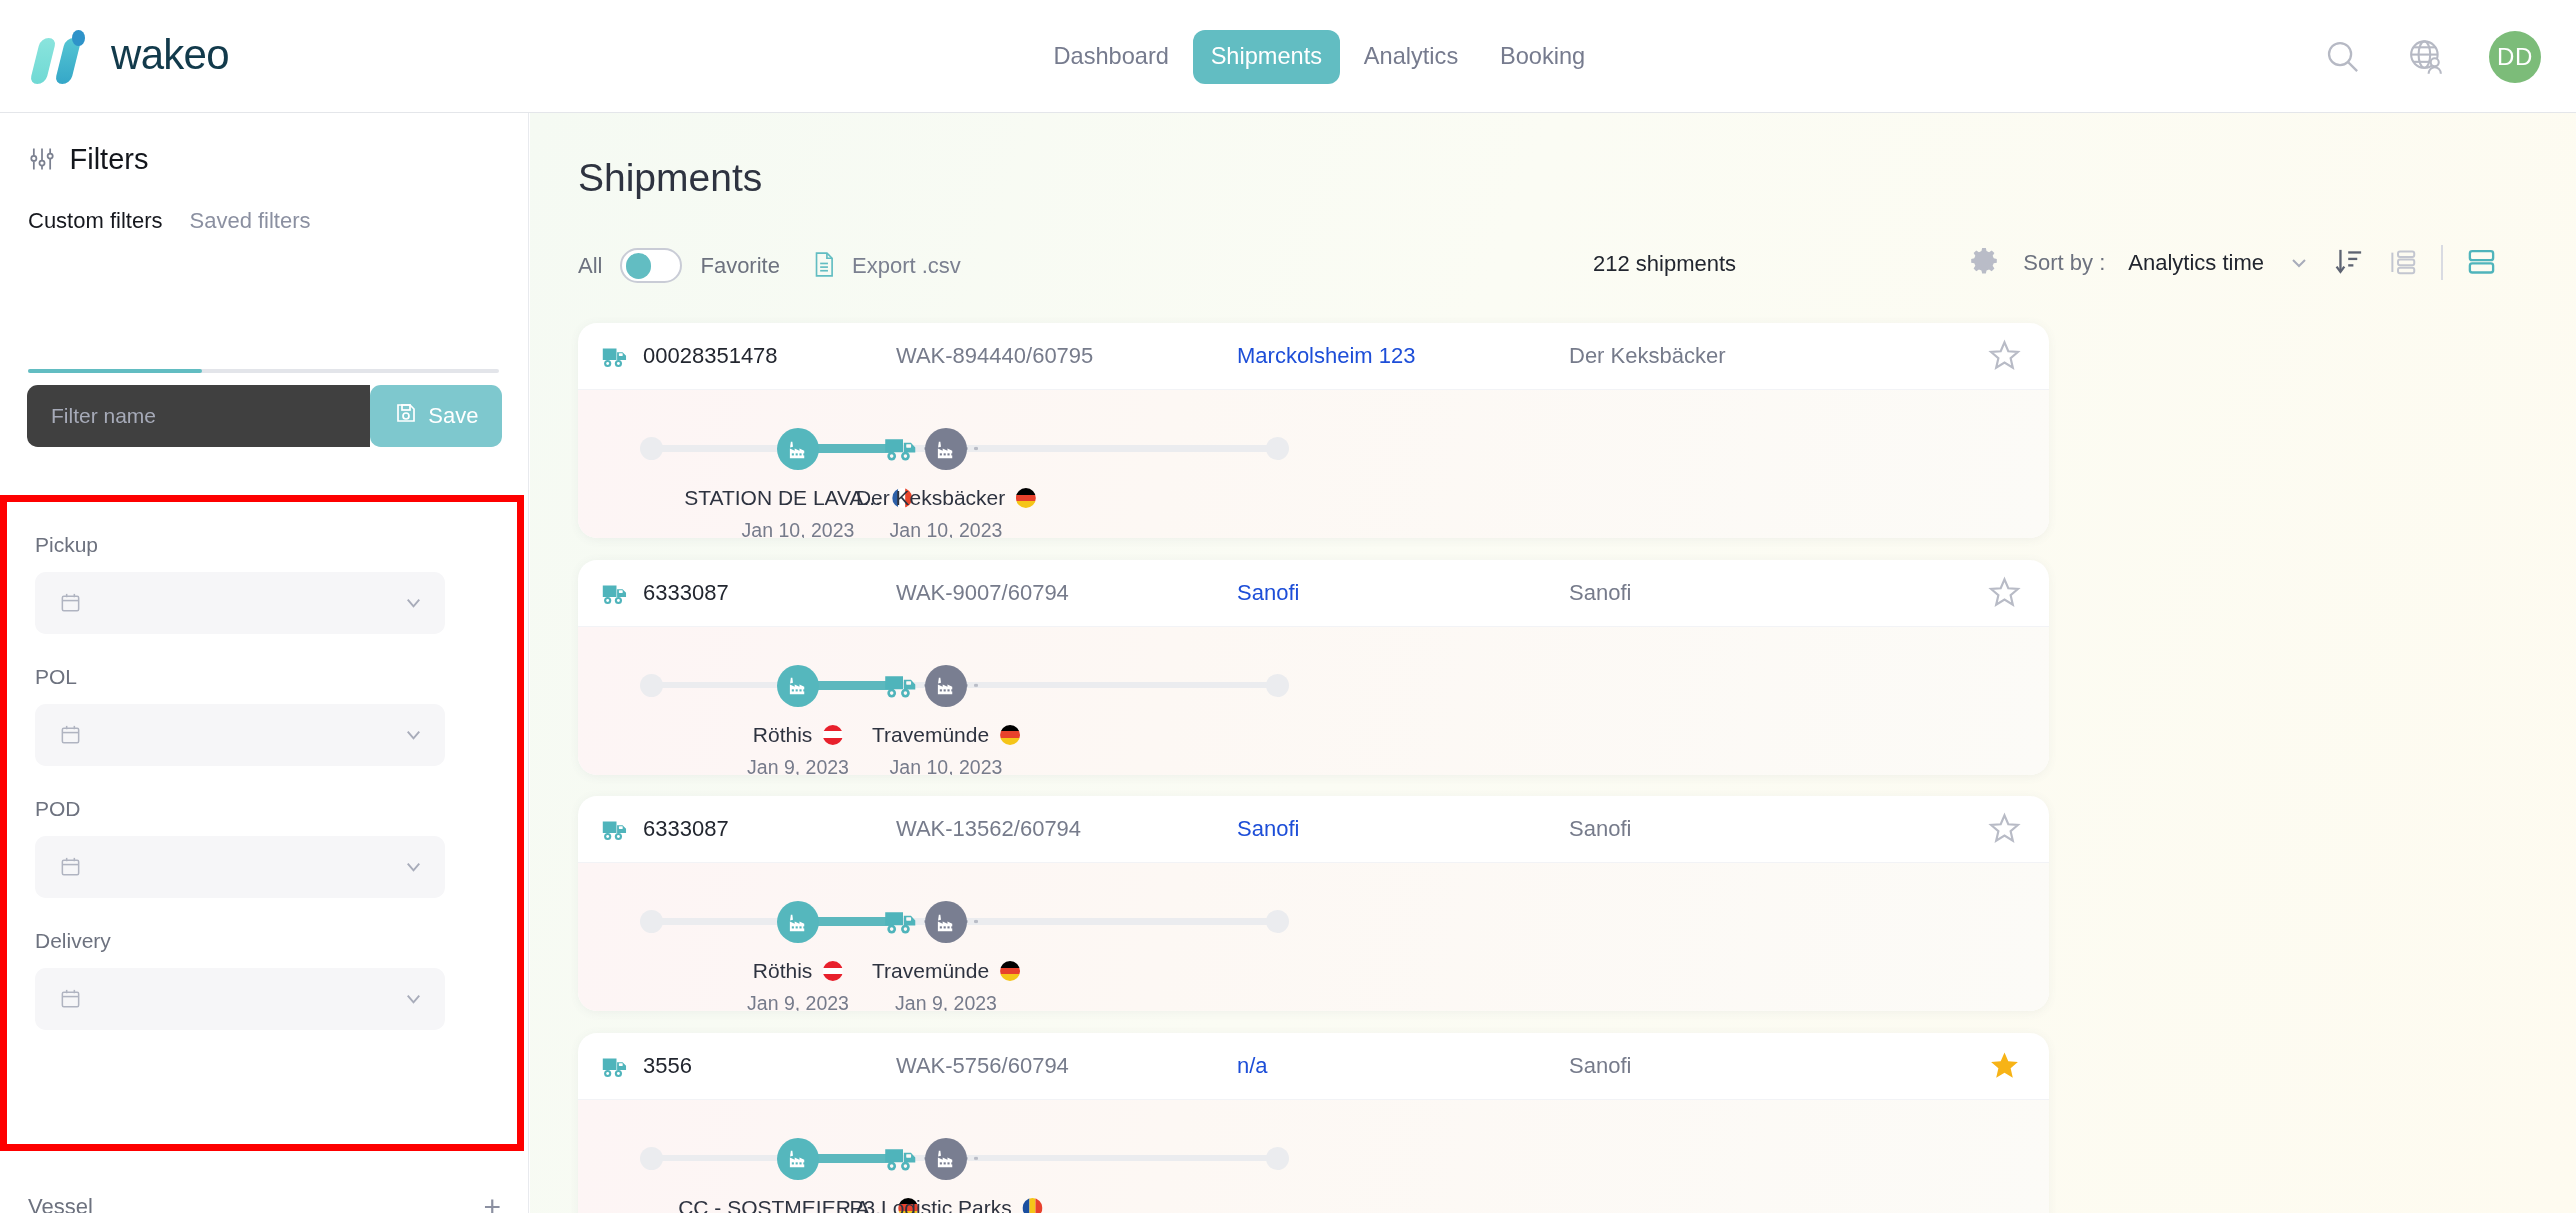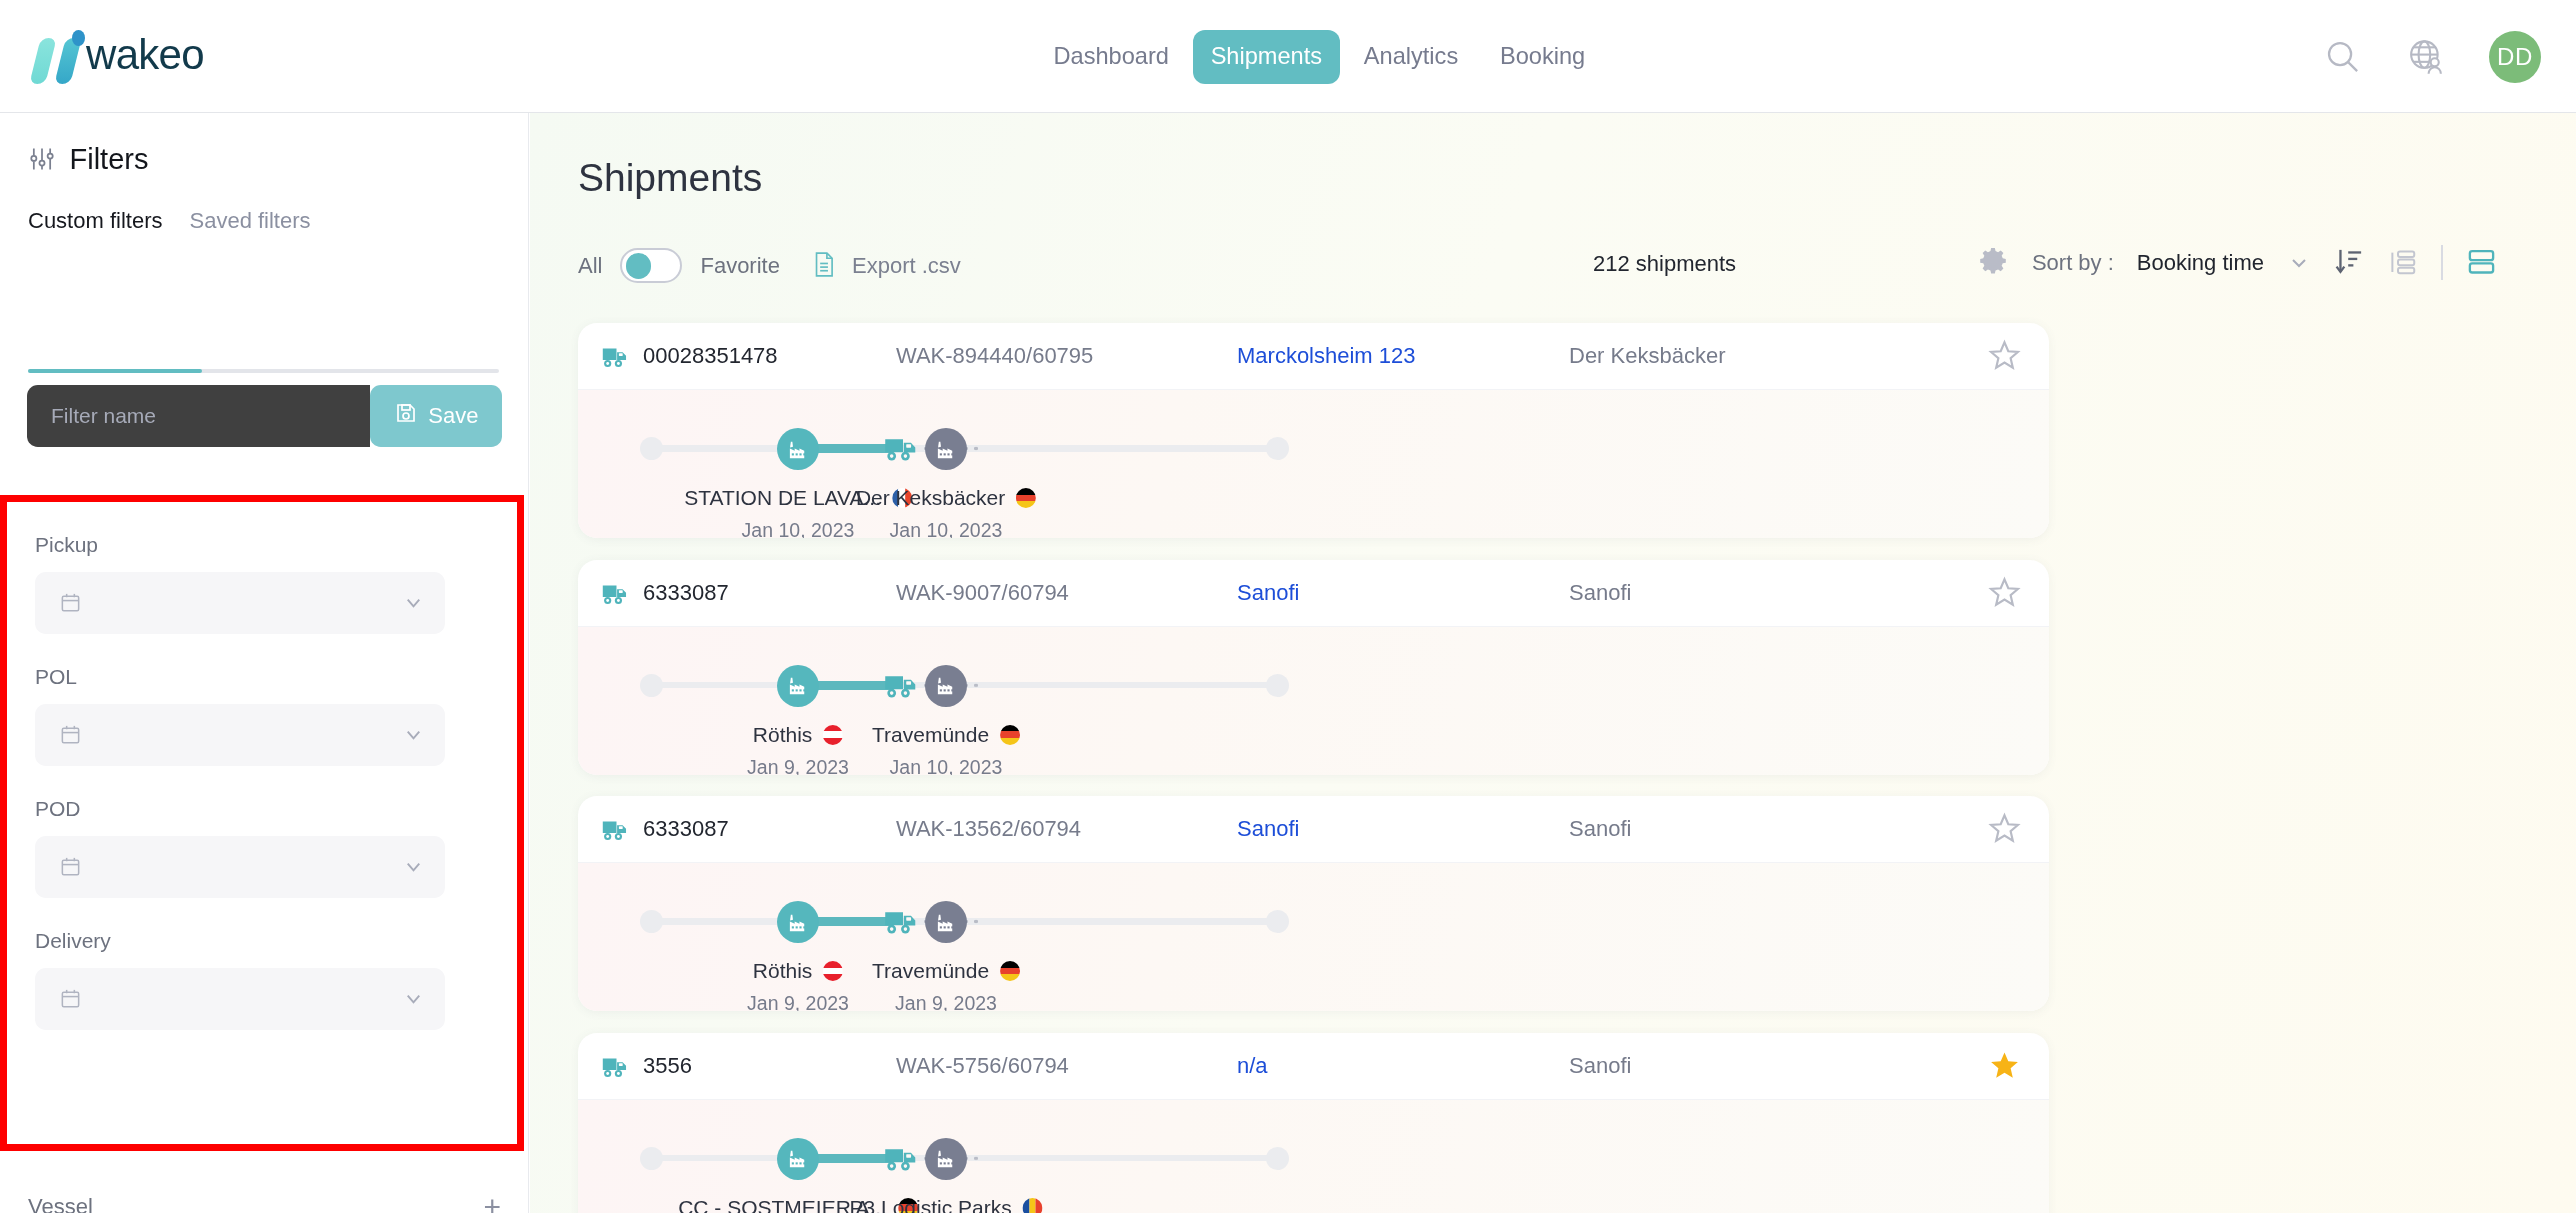--- a/index.html
+++ b/index.html
@@ -9,21 +9,21 @@
     background: #ffffff;
     overflow: hidden;
   }
 
   
   .topbar {
     position: absolute; left: 0; top: 0; width: 2576px; height: 113px;
     background: #ffffff; border-bottom: 1.3px solid #e4e6ea;
     display: flex; align-items: center;
   }
-  .logo-wrap { position: absolute; left: 30px; top: 25.6px; display: flex; align-items: center; gap: 1px; }
+  .logo-wrap { position: absolute; left: 30px; top: 25.6px; display: flex; align-items: center; gap: 26px; }
   .logo-mark { width: 55px; height: 59px; position: relative; }
   .logo-mark .s1, .logo-mark .s2 {
     position: absolute; width: 16px; border-radius: 8px; top: 12px; height: 46px;
     transform: skewX(-14deg);
   }
   .logo-mark .s1 { left: 5.4px; background: linear-gradient(180deg,#8ae4dd,#6fd9d4); }
   .logo-mark .s2 { left: 30px; background: linear-gradient(180deg,#55c6d3,#35a7c8); }
   .logo-mark .dot { position: absolute; left: 42px; top: 4px; width: 12.8px; height: 16px; border-radius: 50%; background: #2e93c9; }
   .logo-text { font-size: 42px; color: #123a4b; letter-spacing: -0.7px; font-weight: 400; }
 
@@ -345,21 +345,21 @@
     <div class="count">212 shipments</div>
 
     <div class="tb-right">
       <span>
         <svg width="32" height="32" viewBox="0 0 24 24" fill="#b9bcc7">
           <path d="M12 8.4a3.6 3.6 0 100 7.2 3.6 3.6 0 000-7.2zm0 5.6a2 2 0 110-4 2 2 0 010 4z"></path>
           <path d="M13.4 1.5h-2.8l-.5 2.3-1.9.8-2-1.3-2 2 1.3 2-.8 1.9-2.3.5v2.8l2.3.5.8 1.9-1.3 2 2 2 2-1.3 1.9.8.5 2.3h2.8l.5-2.3 1.9-.8 2 1.3 2-2-1.3-2 .8-1.9 2.3-.5v-2.8l-2.3-.5-.8-1.9 1.3-2-2-2-2 1.3-1.9-.8z"></path>
         </svg>
       </span>
       <span class="sortlbl">Sort by :</span>
-      <span class="sortval">Booking time</span>
+      <span class="sortval">Analytics time</span>
       <span>
         <svg width="24" height="24" viewBox="0 0 24 24" fill="none" stroke="#a8acba" stroke-width="2">
             <polyline points="6,10 12,16 18,10"></polyline>
           </svg>
       </span>
       <span>
         <svg width="31" height="31" viewBox="0 0 24 24" fill="none" stroke="#5e6472" stroke-width="1.8">
           <line x1="5" y1="3" x2="5" y2="20"></line>
             <polyline points="2,16 5,20 8,16"></polyline>
           <line x1="11" y1="5" x2="21" y2="5"></line>

